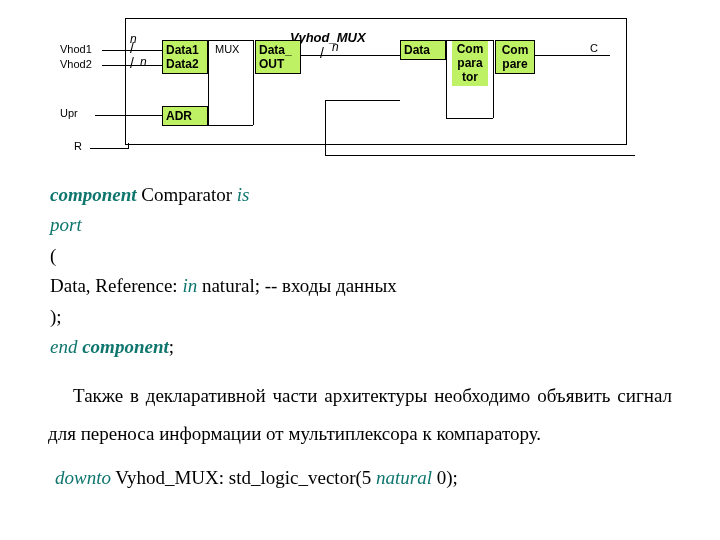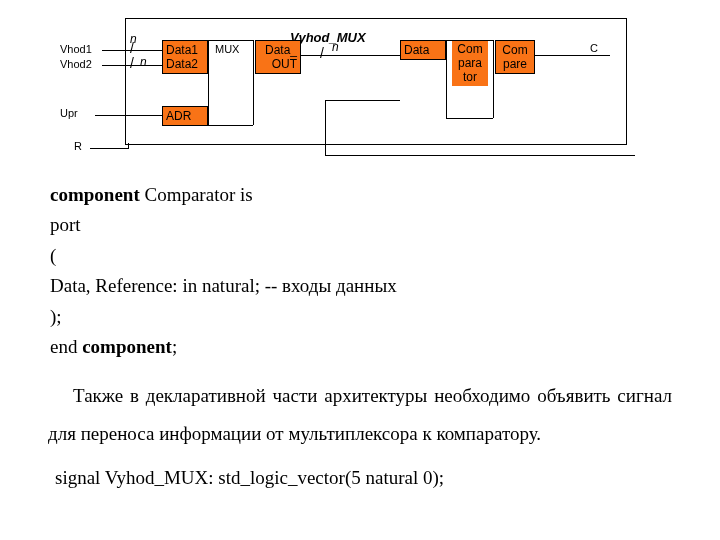--- a/index.html
+++ b/index.html
@@ -29,25 +29,26 @@
   .title {
     position: absolute;
     left: 230px; top: 20px;
     font-weight: bold;
     font-style: italic;
   }
   .lbl { position: absolute; font-size: 11px; }
   .port-box {
     position: absolute;
     border: 1px solid #000;
-    background: #f97316;
+    background: #bef264;
     padding: 2px 3px;
     font-size: 12px;
     line-height: 14px;
     text-align: left;
+    font-weight: bold;
   }
   .line-h {
     position: absolute;
     height: 1px;
     background: #000;
   }
   .line-v {
     position: absolute;
     width: 1px;
     background: #000;
@@ -55,21 +56,21 @@
   .slash {
     position: absolute;
     font-size: 14px;
     transform: rotate(-0deg);
   }
   .n-lbl { position: absolute; font-style: italic; font-size: 12px; }
   .code-block {
     margin: 15px 0 15px 20px;
     line-height: 1.6;
   }
-  .kw { color: #000000; }
+  .kw { color: #0f766e; font-style: italic; }
   .bold { font-weight: bold; }
   .para {
     text-align: justify;
     line-height: 2.0;
     margin: 10px 18px;
     text-indent: 25px;
   }
   .sig-line {
     margin: 10px 0 0 25px;
     line-height: 1.6;
@@ -97,21 +98,21 @@
   <div class="line-h" style="left:35px;top:105px;width:67px"></div>
   <div class="line-h" style="left:30px;top:138px;width:38px"></div>
   <div class="line-v" style="left:68px;top:133px;height:6px"></div>
 
   <div class="port-box" style="left:102px;top:30px;width:38px">
     <div>Data1</div>
     <div>Data2</div>
   </div>
   <div class="port-box" style="left:102px;top:96px;width:38px">ADR</div>
   <div class="lbl" style="left:155px;top:33px">MUX</div>
-  <div class="port-box" style="left:195px;top:30px;width:38px;white-space:pre-line;text-align:right">Data_
+  <div class="port-box" style="left:195px;top:30px;width:38px;white-space:pre-line;text-align:left">Data_
 OUT</div>
 
   <div class="line-v" style="left:148px;top:30px;height:85px"></div>
   <div class="line-v" style="left:193px;top:30px;height:85px"></div>
   <div class="line-h" style="left:148px;top:30px;width:45px"></div>
   <div class="line-h" style="left:148px;top:115px;width:45px"></div>
 
   <div class="line-h" style="left:240px;top:45px;width:100px"></div>
   <div class="slash" style="left:260px;top:35px">/</div>
   <div class="n-lbl" style="left:272px;top:30px">n</div>
@@ -141,14 +142,14 @@
   <div class="kw">port</div>
   <div>(</div>
   <div><span>Data, Reference: </span><span class="kw">in</span><span> natural; -- входы данных</span></div>
   <div>);</div>
   <div><span class="kw">end</span><span> </span><span class="kw bold">component</span><span>;</span></div>
 </div>
 
 <p class="para">Также в декларативной части архитектуры необходимо объявить сигнал для переноса информации от мультиплексора к компаратору.</p>
 
 <div class="sig-line">
-  <span class="kw">signal</span><span> Vyhod_MUX: std_logic_vector(5 </span><span class="kw">natural</span><span> 0);</span>
+  <span class="kw">downto</span><span> Vyhod_MUX: std_logic_vector(5 </span><span class="kw">natural</span><span> 0);</span>
 </div>
 
 </body></html>

